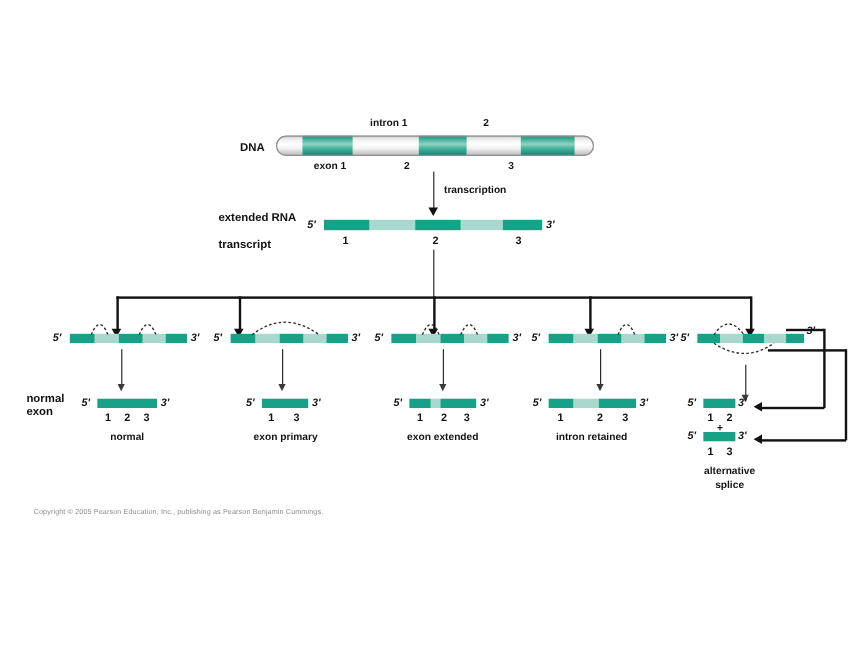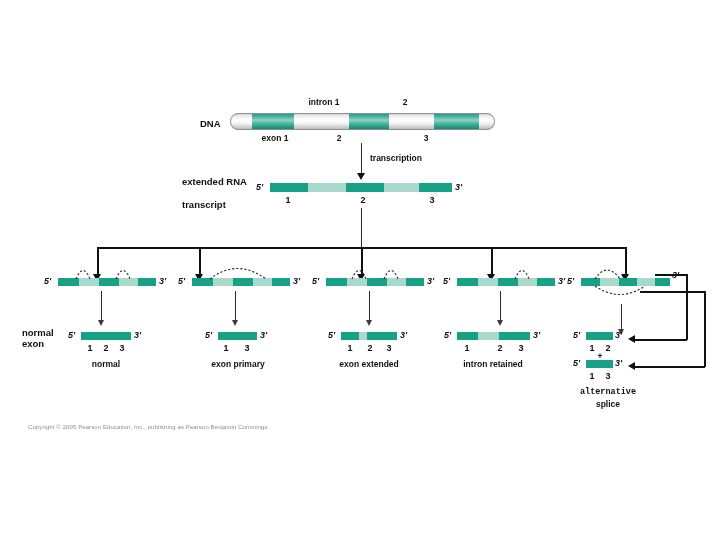--- a/index.html
+++ b/index.html
@@ -310,21 +310,21 @@
         <div class="lbl sm center" style="left:600px;top:274px;">+</div>
 
         <div class="lbl prime" style="left:573px;top:280px;">5'</div>
         <div class="lbl prime" style="left:615px;top:280px;">3'</div>
         <div class="bar thin" style="left:586px;top:282px;width:27px;">
           <div class="seg dark" style="left:0px;right:0px;"></div>
         </div>
         <div class="lbl num center" style="left:592px;top:293px;">1</div>
         <div class="lbl num center" style="left:608px;top:293px;">3</div>
 
-        <div class="lbl sm center" style="left:608px;top:310px;font-family:Liberation Mono, monospace;">alternative</div>
+        <div class="lbl sm center" style="left:608px;top:310px;">alternative</div>
         <div class="lbl sm center" style="left:608px;top:322px;">splice</div>
       </div>
     </div>
 
   </div>
 
   <div class="copyright">Copyright © 2005 Pearson Education, Inc., publishing as Pearson Benjamin Cummings.</div>
 
 </div>
 

